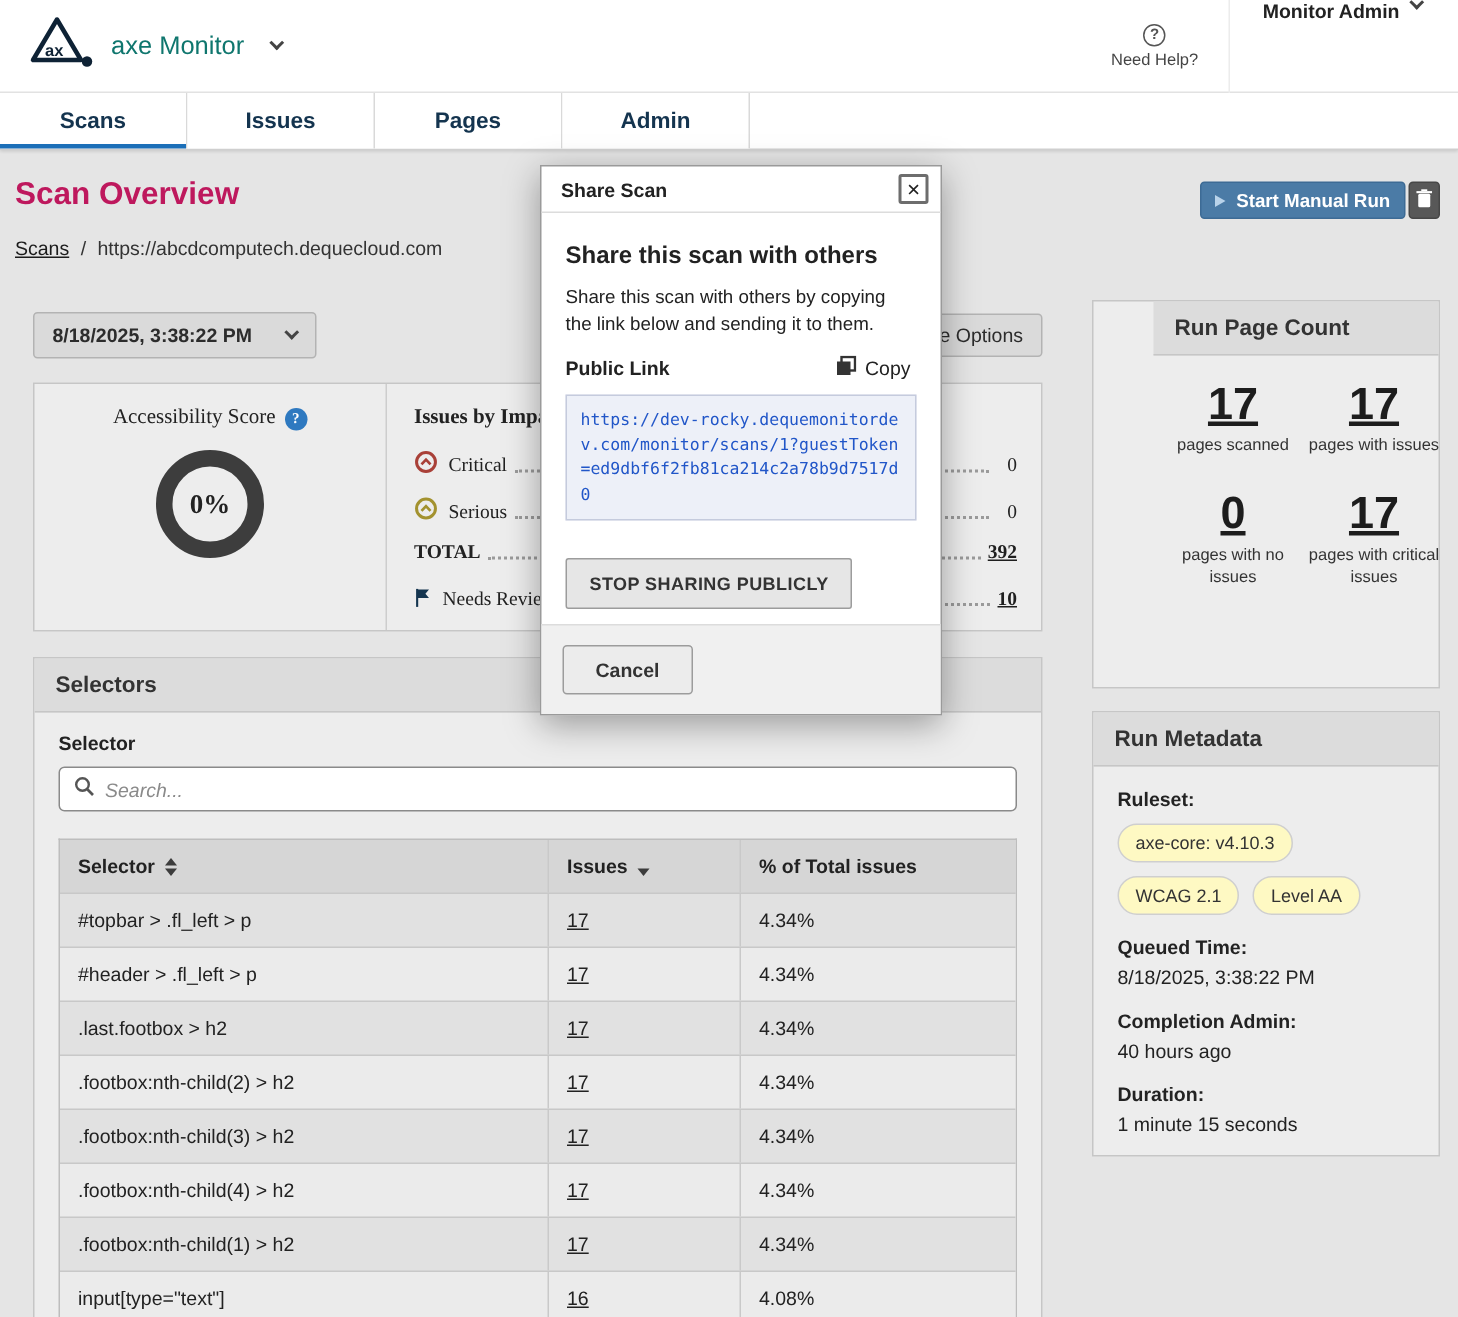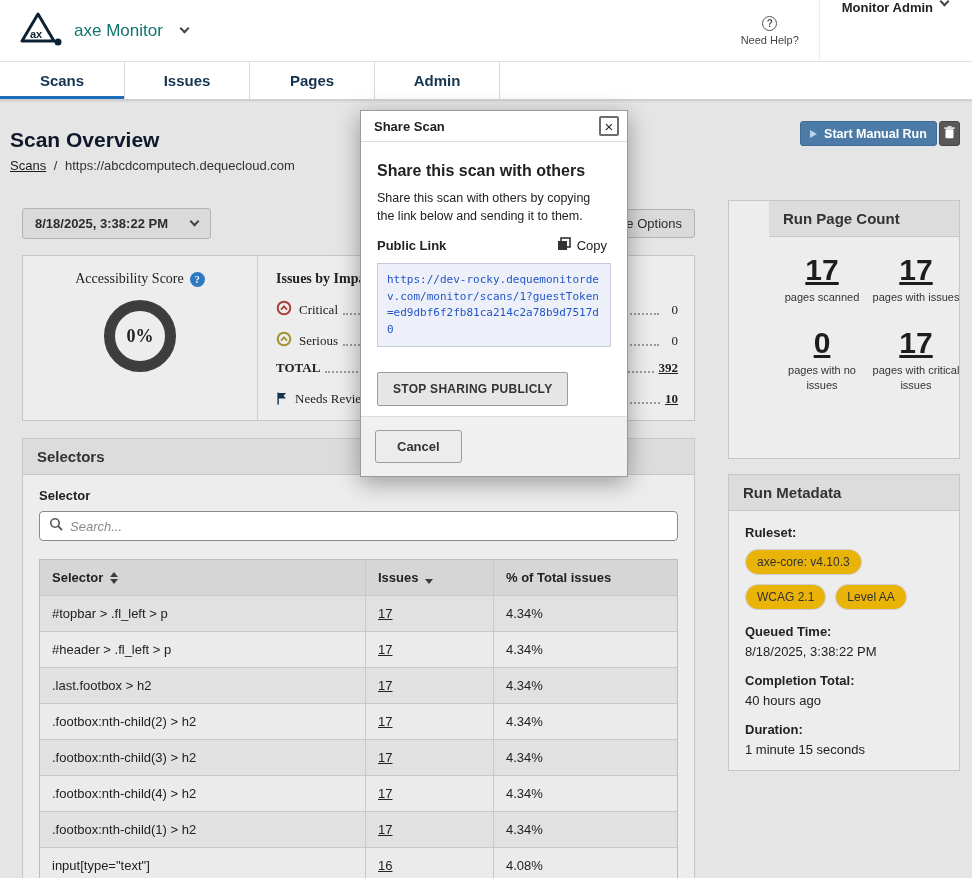--- a/index.html
+++ b/index.html
@@ -17,21 +17,21 @@
   .q-icon { width:15px; height:15px; border:1.5px solid #555; border-radius:50%; display:flex; align-items:center; justify-content:center; font-size:10px; font-weight:bold; color:#555; }
   .user-menu { display:flex; align-items:flex-start; font-size:13px; font-weight:bold; color:#222; padding:0 14px 0 22px; border-left:1px solid #ececec; background:none; border-top:none; border-right:none; border-bottom:none; }
 
   
   .tabs { height:38px; background:#fff; display:flex; border-bottom:1px solid #cfcfcf; box-shadow:0 1px 2px rgba(0,0,0,.12); position:relative; z-index:2; }
   .tab { width:125px; display:flex; align-items:center; justify-content:center; font-size:15px; font-weight:bold; color:#14344f; border-right:1px solid #d9d9d9; background:#fff; }
   .tab.active { box-shadow:inset 0 -3px 0 #1c6fb8; }
 
   
   .main { position:relative; height:778px; }
-  .page-title { position:absolute; left:10px; top:28px; font-size:21px; font-weight:bold; color:#0f172a; }
+  .page-title { position:absolute; left:10px; top:18px; font-size:21px; font-weight:bold; color:#be185d; }
   .crumbs { position:absolute; left:10px; top:58px; font-size:13px; color:#333; }
   .crumb-link { color:#1b1b1b; text-decoration:underline; margin-right:4px; }
   .crumb-sep { margin-right:4px; }
 
   .run-btn { position:absolute; left:800px; top:21px; width:137px; height:25px; background:#4b7ba6; border:1px solid #3d6b95; border-radius:3px; color:#fff; font-size:12.5px; font-weight:bold; display:flex; align-items:center; justify-content:center; gap:7px; }
   .play-tri { width:0; height:0; border-top:4.5px solid transparent; border-bottom:4.5px solid transparent; border-left:7px solid #b9d3ea; }
   .trash-btn { position:absolute; left:939px; top:21px; width:21px; height:25px; background:#585858; border:1px solid #474747; border-radius:3px; display:flex; align-items:center; justify-content:center; }
 
   .date-btn { position:absolute; left:22px; top:108px; width:189px; height:31px; background:#dadada; border:1px solid #b3b3b3; border-radius:3px; display:flex; align-items:center; justify-content:space-between; padding:0 12px; font-size:13px; font-weight:bold; color:#2c2c2c; }
   .more-btn { position:absolute; left:591px; top:109px; width:104px; height:29px; background:#dadada; border:1px solid #b3b3b3; border-radius:3px; font-size:13px; color:#2c2c2c; display:flex; align-items:center; justify-content:center; }
@@ -80,21 +80,21 @@
   .stat { display:flex; flex-direction:column; align-items:center; text-align:center; }
   .stat-num { font-size:30px; font-weight:bold; color:#1d1d1d; text-decoration:underline; line-height:1; }
   .stat-label { margin-top:5px; font-size:11px; color:#333; width:94px; line-height:1.3; }
 
   .rm-panel { left:728px; top:374px; width:232px; height:297px; }
   .rm-body { padding:12px 16px; font-size:13px; color:#222; }
   .rm-label { font-weight:bold; margin-top:14px; }
   .rm-label:first-child { margin-top:2px; }
   .rm-value { margin-top:5px; }
   .badges { display:flex; gap:9px; margin-top:9px; flex-wrap:wrap; }
-  .badge { background:#eab308; border:1px solid #cfcfcf; border-radius:13px; padding:5px 11px; font-size:12px; color:#333; }
+  .badge { background:#fef9c3; border:1px solid #cfcfcf; border-radius:13px; padding:5px 11px; font-size:12px; color:#333; }
 
   
   .modal { position:absolute; left:360px; top:10px; width:268px; height:367px; background:#fff; border:1px solid #9a9a9a; box-shadow:0 6px 22px rgba(0,0,0,.35); display:flex; flex-direction:column; z-index:50; }
   .modal-header { height:31px; flex:0 0 31px; display:flex; align-items:center; justify-content:space-between; padding:0 8px 0 13px; border-bottom:1px solid #dcdcdc; }
   .modal-title { font-size:13px; font-weight:bold; color:#222; }
   .modal-close { width:20px; height:20px; border:2px solid #6d6d6d; background:#fff; display:flex; align-items:center; justify-content:center; font-size:15px; color:#222; border-radius:2px; line-height:1; padding:0; }
   .modal-body { padding:12px 16px 0; flex:1; }
   .modal-h2 { font-size:16px; font-weight:bold; color:#222; margin:8px 0 10px; }
   .modal-desc { font-size:12.5px; line-height:1.4; color:#222; margin-bottom:12px; }
   .pl-row { display:flex; justify-content:space-between; align-items:center; }
@@ -347,21 +347,21 @@
     <div class="panel-header">Run Metadata</div>
     <div class="rm-body">
       <div class="rm-label">Ruleset:</div>
       <div class="badges">
         <span class="badge">axe-core: v4.10.3</span>
         <span class="badge">WCAG 2.1</span>
         <span class="badge">Level AA</span>
       </div>
       <div class="rm-label">Queued Time:</div>
       <div class="rm-value">8/18/2025, 3:38:22 PM</div>
-      <div class="rm-label">Completion Total:</div>
+      <div class="rm-label">Completion Admin:</div>
       <div class="rm-value">40 hours ago</div>
       <div class="rm-label">Duration:</div>
       <div class="rm-value">1 minute 15 seconds</div>
     </div>
   </div>
 
   <div class="modal">
     <div class="modal-header">
       <span class="modal-title">Share Scan</span>
       <button class="modal-close">×</button>

